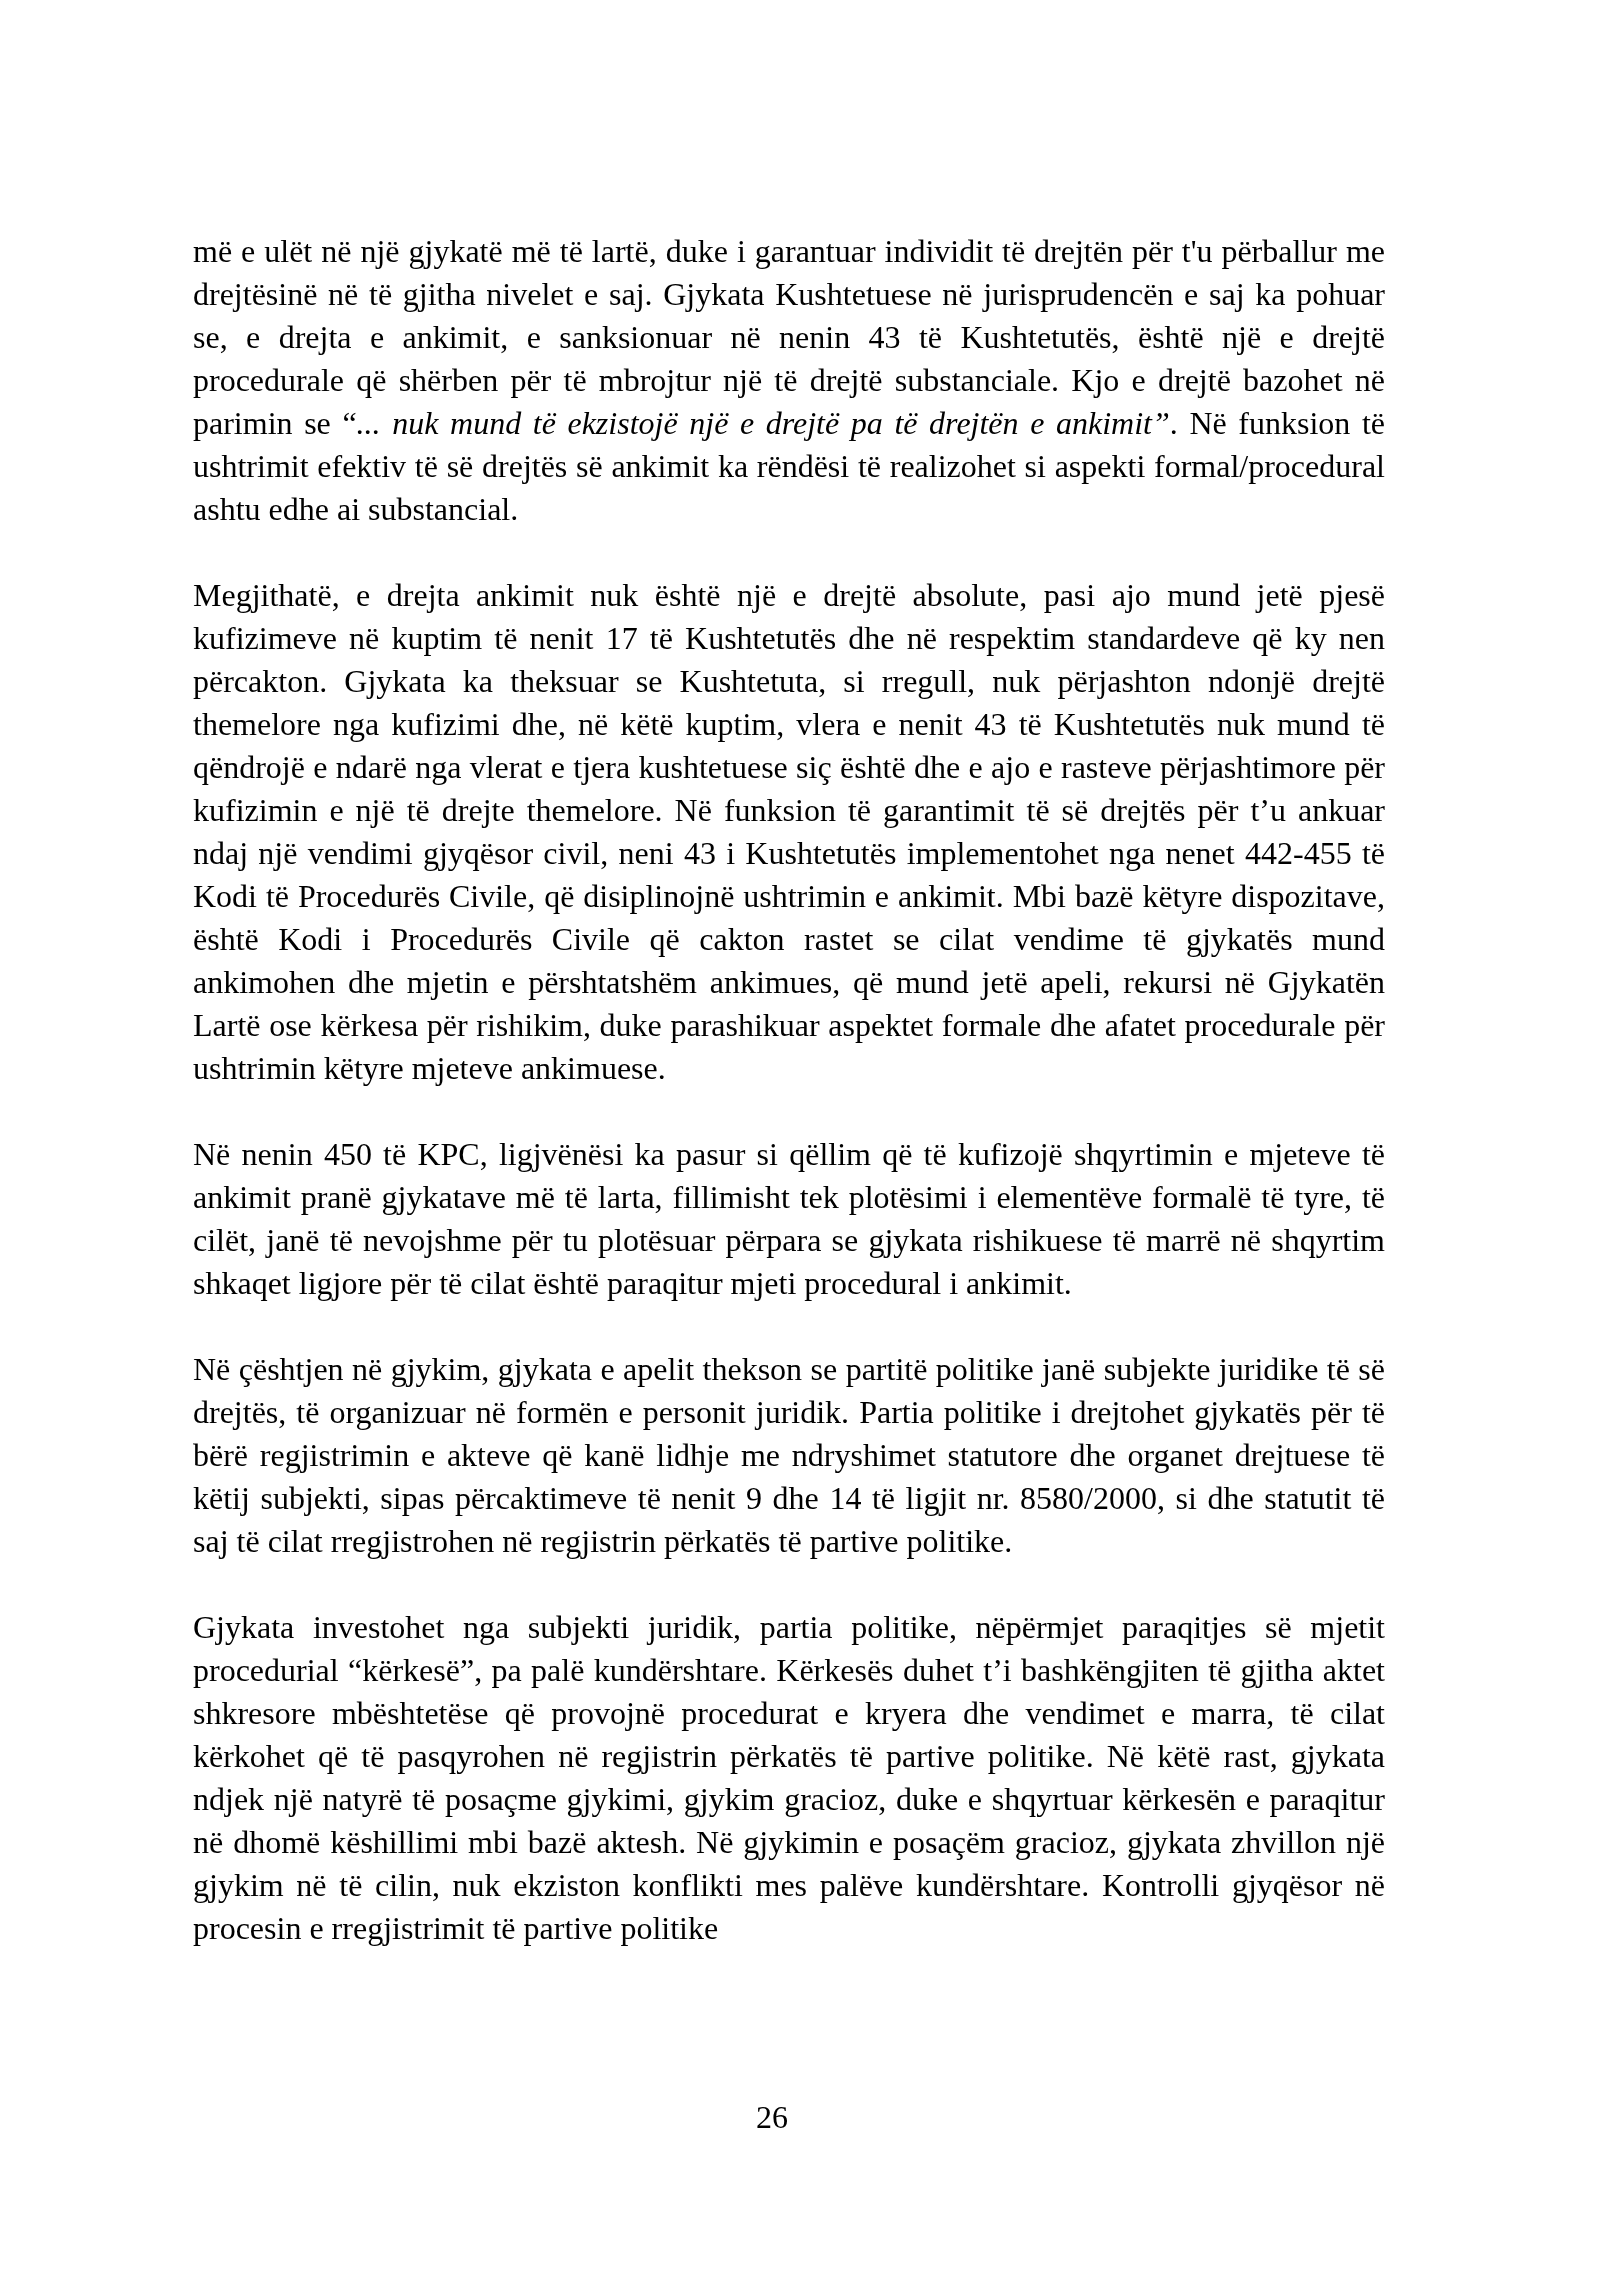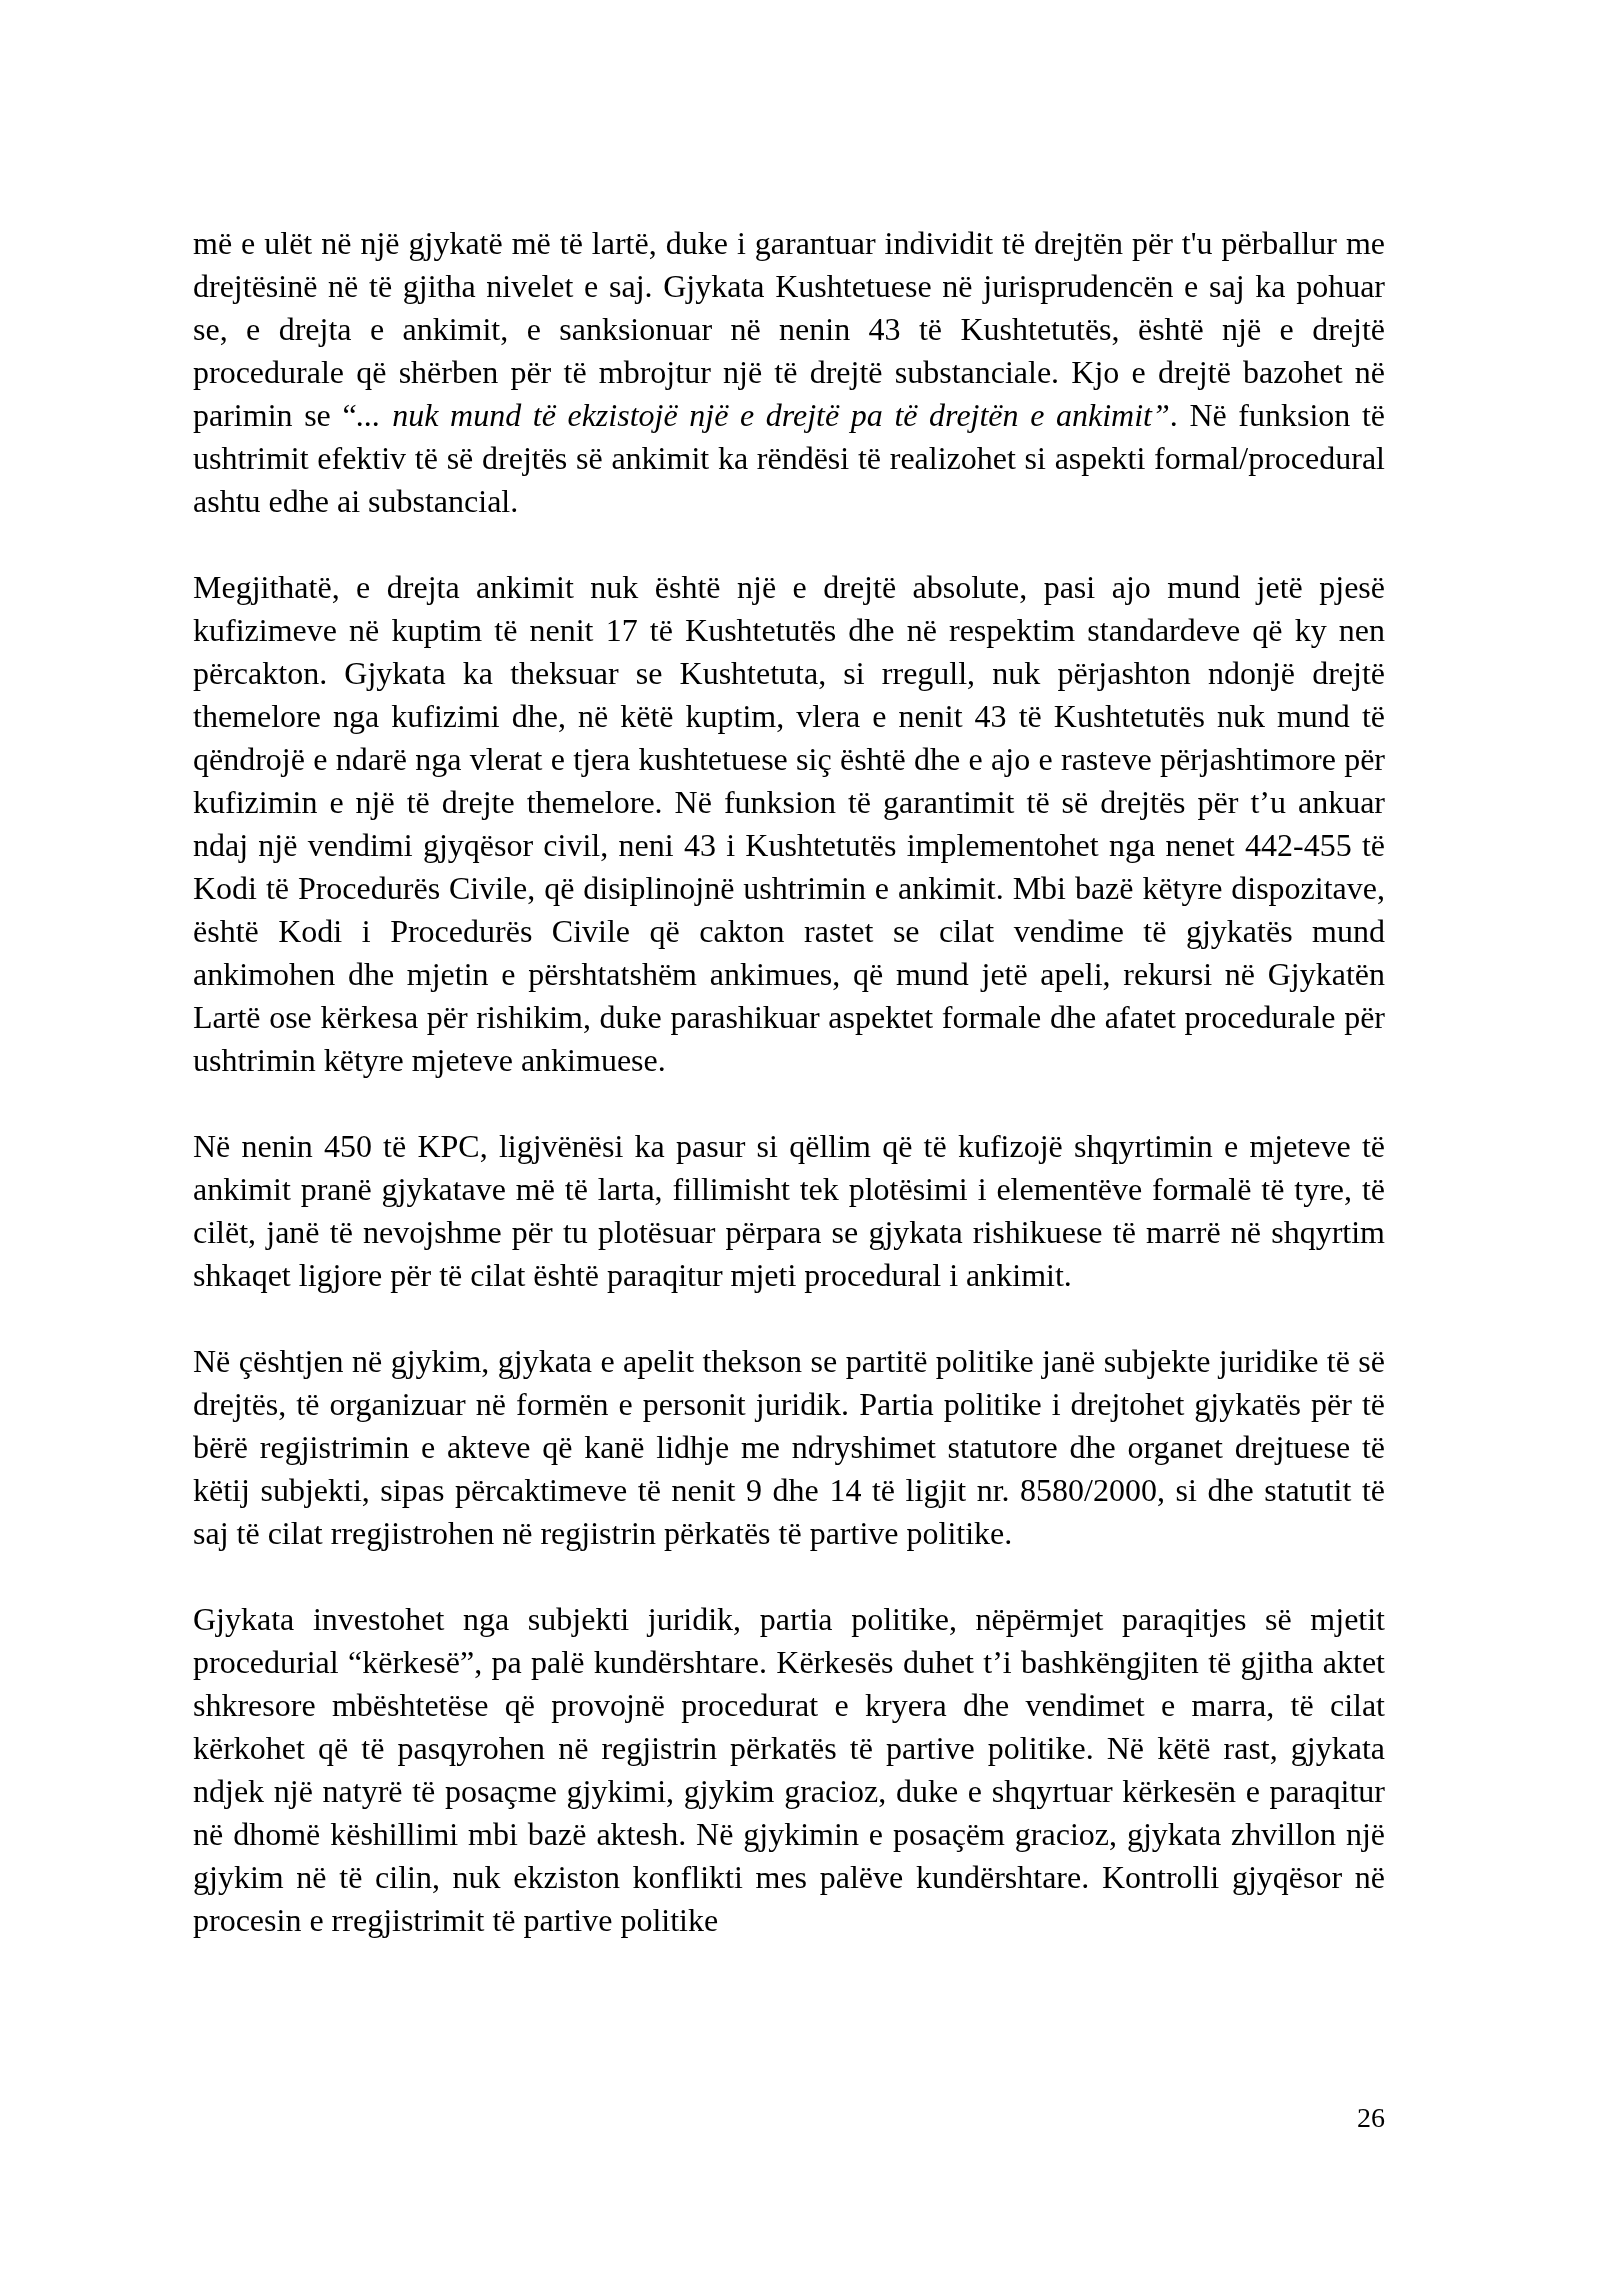--- a/index.html
+++ b/index.html
@@ -21,36 +21,36 @@
     position: absolute;
     left: 193px;
     top: 218px;
     width: 1192px;
     font-size: 32px;
     line-height: 43px;
     text-align: justify;
     text-justify: inter-word;
   }
   .text-block p {
-    margin: 4px 0 43px 0;
+    margin: 12px 0 43px 0;
   }
   .text-block p:last-child {
     margin-bottom: 0;
   }
   .text-block em {
     font-style: italic;
   }
   .page-number {
     position: absolute;
-    left: 193px;
+    left: 176px;
     top: 2096px;
     width: 1192px;
-    font-size: 28px;
+    font-size: 32px;
     line-height: 43px;
-    text-align: right;
+    text-align: center;
   }
 </style>
 </head>
 <body>
 
 <div class="page">
   <div class="text-block">
     <p><span>më e ulët në një gjykatë më të lartë, duke i garantuar individit të drejtën për t'u përballur me drejtësinë në të gjitha nivelet e saj. Gjykata Kushtetuese në jurisprudencën e saj ka pohuar se, e drejta e ankimit, e sanksionuar në nenin 43 të Kushtetutës, është një e drejtë procedurale që shërben për të mbrojtur një të drejtë substanciale. Kjo e drejtë bazohet në parimin se “</span><em>... nuk mund të ekzistojë një e drejtë pa të drejtën e ankimit”</em><span>. Në funksion të ushtrimit efektiv të së drejtës së ankimit ka rëndësi të realizohet si aspekti formal/procedural ashtu edhe ai substancial.</span></p>
     <p>Megjithatë, e drejta ankimit nuk është një e drejtë absolute, pasi ajo mund jetë pjesë kufizimeve në kuptim të nenit 17 të Kushtetutës dhe në respektim standardeve që ky nen përcakton. Gjykata ka theksuar se Kushtetuta, si rregull, nuk përjashton ndonjë drejtë themelore nga kufizimi dhe, në këtë kuptim, vlera e nenit 43 të Kushtetutës nuk mund të qëndrojë e ndarë nga vlerat e tjera kushtetuese siç është dhe e ajo e rasteve përjashtimore për kufizimin e një të drejte themelore. Në funksion të garantimit të së drejtës për t’u ankuar ndaj një vendimi gjyqësor civil, neni 43 i Kushtetutës implementohet nga nenet 442-455 të Kodi të Procedurës Civile, që disiplinojnë ushtrimin e ankimit. Mbi bazë këtyre dispozitave, është Kodi i Procedurës Civile që cakton rastet se cilat vendime të gjykatës mund ankimohen dhe mjetin e përshtatshëm ankimues, që mund jetë apeli, rekursi në Gjykatën Lartë ose kërkesa për rishikim, duke parashikuar aspektet formale dhe afatet procedurale për ushtrimin këtyre mjeteve ankimuese.</p>
     <p>Në nenin 450 të KPC, ligjvënësi ka pasur si qëllim që të kufizojë shqyrtimin e mjeteve të ankimit pranë gjykatave më të larta, fillimisht tek plotësimi i elementëve formalë të tyre, të cilët, janë të nevojshme për tu plotësuar përpara se gjykata rishikuese të marrë në shqyrtim shkaqet ligjore për të cilat është paraqitur mjeti procedural i ankimit.</p>

